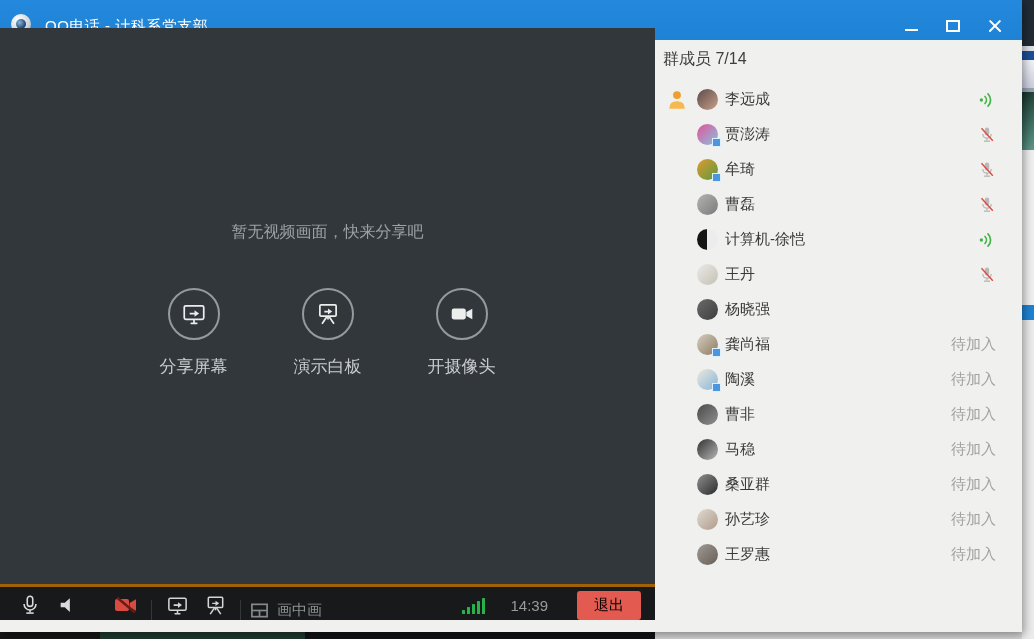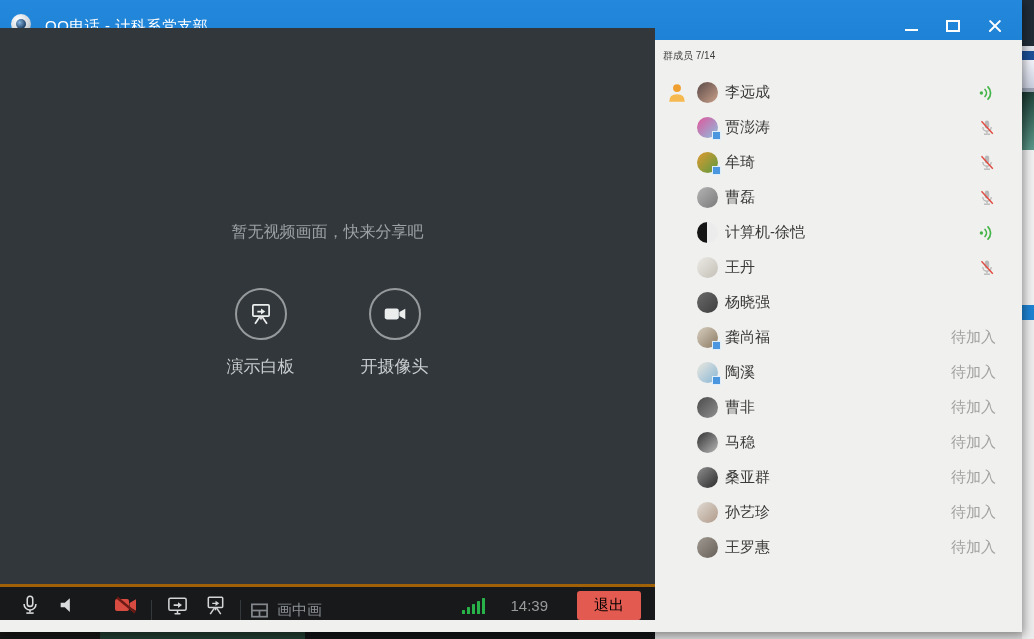--- a/index.html
+++ b/index.html
@@ -62,21 +62,21 @@
     background:none;border:none;padding:0;cursor:pointer;}
   .tb-right{margin-left:auto;display:flex;align-items:center;gap:25px;}
   .signal{display:flex;align-items:flex-end;gap:2px;height:16px;}
   .signal i{width:3px;display:block;border-radius:.5px;}
   .time{color:#9a9a9a;font-size:15px;}
   .exit-btn{background:#e25a50;color:#000000;border:none;border-radius:3px;
     font-size:15px;padding:5px 17px;cursor:pointer;margin-left:4px;}
   
   .panel{position:absolute;left:655px;top:40px;width:367px;height:592px;
     background:#f0f0ee;box-sizing:border-box;}
-  .panel-header{padding:9px 12px 5px 8px;font-size:10px;color:#3e3e3e;}
+  .panel-header{padding:9px 12px 5px 8px;font-size:16px;color:#3e3e3e;}
   .member-list{margin-top:7px;}
   .member-row{position:relative;height:35px;display:flex;align-items:center;
     padding-left:42px;padding-right:26px;}
   .owner-icon{position:absolute;left:11px;top:7px;width:22px;height:21px;display:none;}
   .avatar{width:21px;height:21px;border-radius:50%;position:relative;flex:none;
     background:#ccc;}
   .avatar.badged::after{content:"";position:absolute;right:-3px;bottom:-2px;
     width:9px;height:9px;background:#4a97e0;border:1.5px solid #dfeefb;box-sizing:border-box;}
   .member-name{margin-left:7px;font-size:15px;color:#3a3a3a;white-space:nowrap;overflow:hidden;}
   .member-status{margin-left:auto;display:flex;align-items:center;flex:none;}
@@ -120,20 +120,31 @@
       <button class="wbtn">
           <span class="glyph-close"></span>
         </button>
     </span>
   </div>
 
   <div class="stage">
     <div class="hint">暂无视频画面，快来分享吧</div>
 
     <div class="actions">
+      <div class="action">
+        <span class="circle">
+          <svg width="26" height="26" viewBox="0 0 24 24" fill="none" stroke="#eceeee" stroke-width="1.6">
+            <rect x="3" y="4.5" width="18" height="12.5" rx="1.5"></rect>
+            <path d="M9.5 20.6 h5" stroke-linecap="round"></path>
+            <path d="M12 17 v3.4"></path>
+            <path d="M8 10.8 h4.5 V8.6 l4.2 3 -4.2 3 v-2.2 H8 z" fill="#eceeee" stroke="none"></path>
+          </svg>
+        </span>
+        <span class="action-label">分享屏幕</span>
+      </div>
       <div class="action">
         <span class="circle">
           <svg width="26" height="26" viewBox="0 0 24 24" fill="none" stroke="#eceeee" stroke-width="1.6">
             <rect x="4.5" y="3.5" width="15" height="10.5" rx="1"></rect>
             <path d="M12 14 v3"></path>
             <path d="M10.9 14.5 l-4.4 6.5"></path>
             <path d="M13.1 14.5 l4.4 6.5"></path>
             <path d="M8.6 9 h3.4 V7 l3.9 2.7 -3.9 2.7 V10.5 H8.6 z" fill="#eceeee" stroke="none"></path>
           </svg>
         </span>

